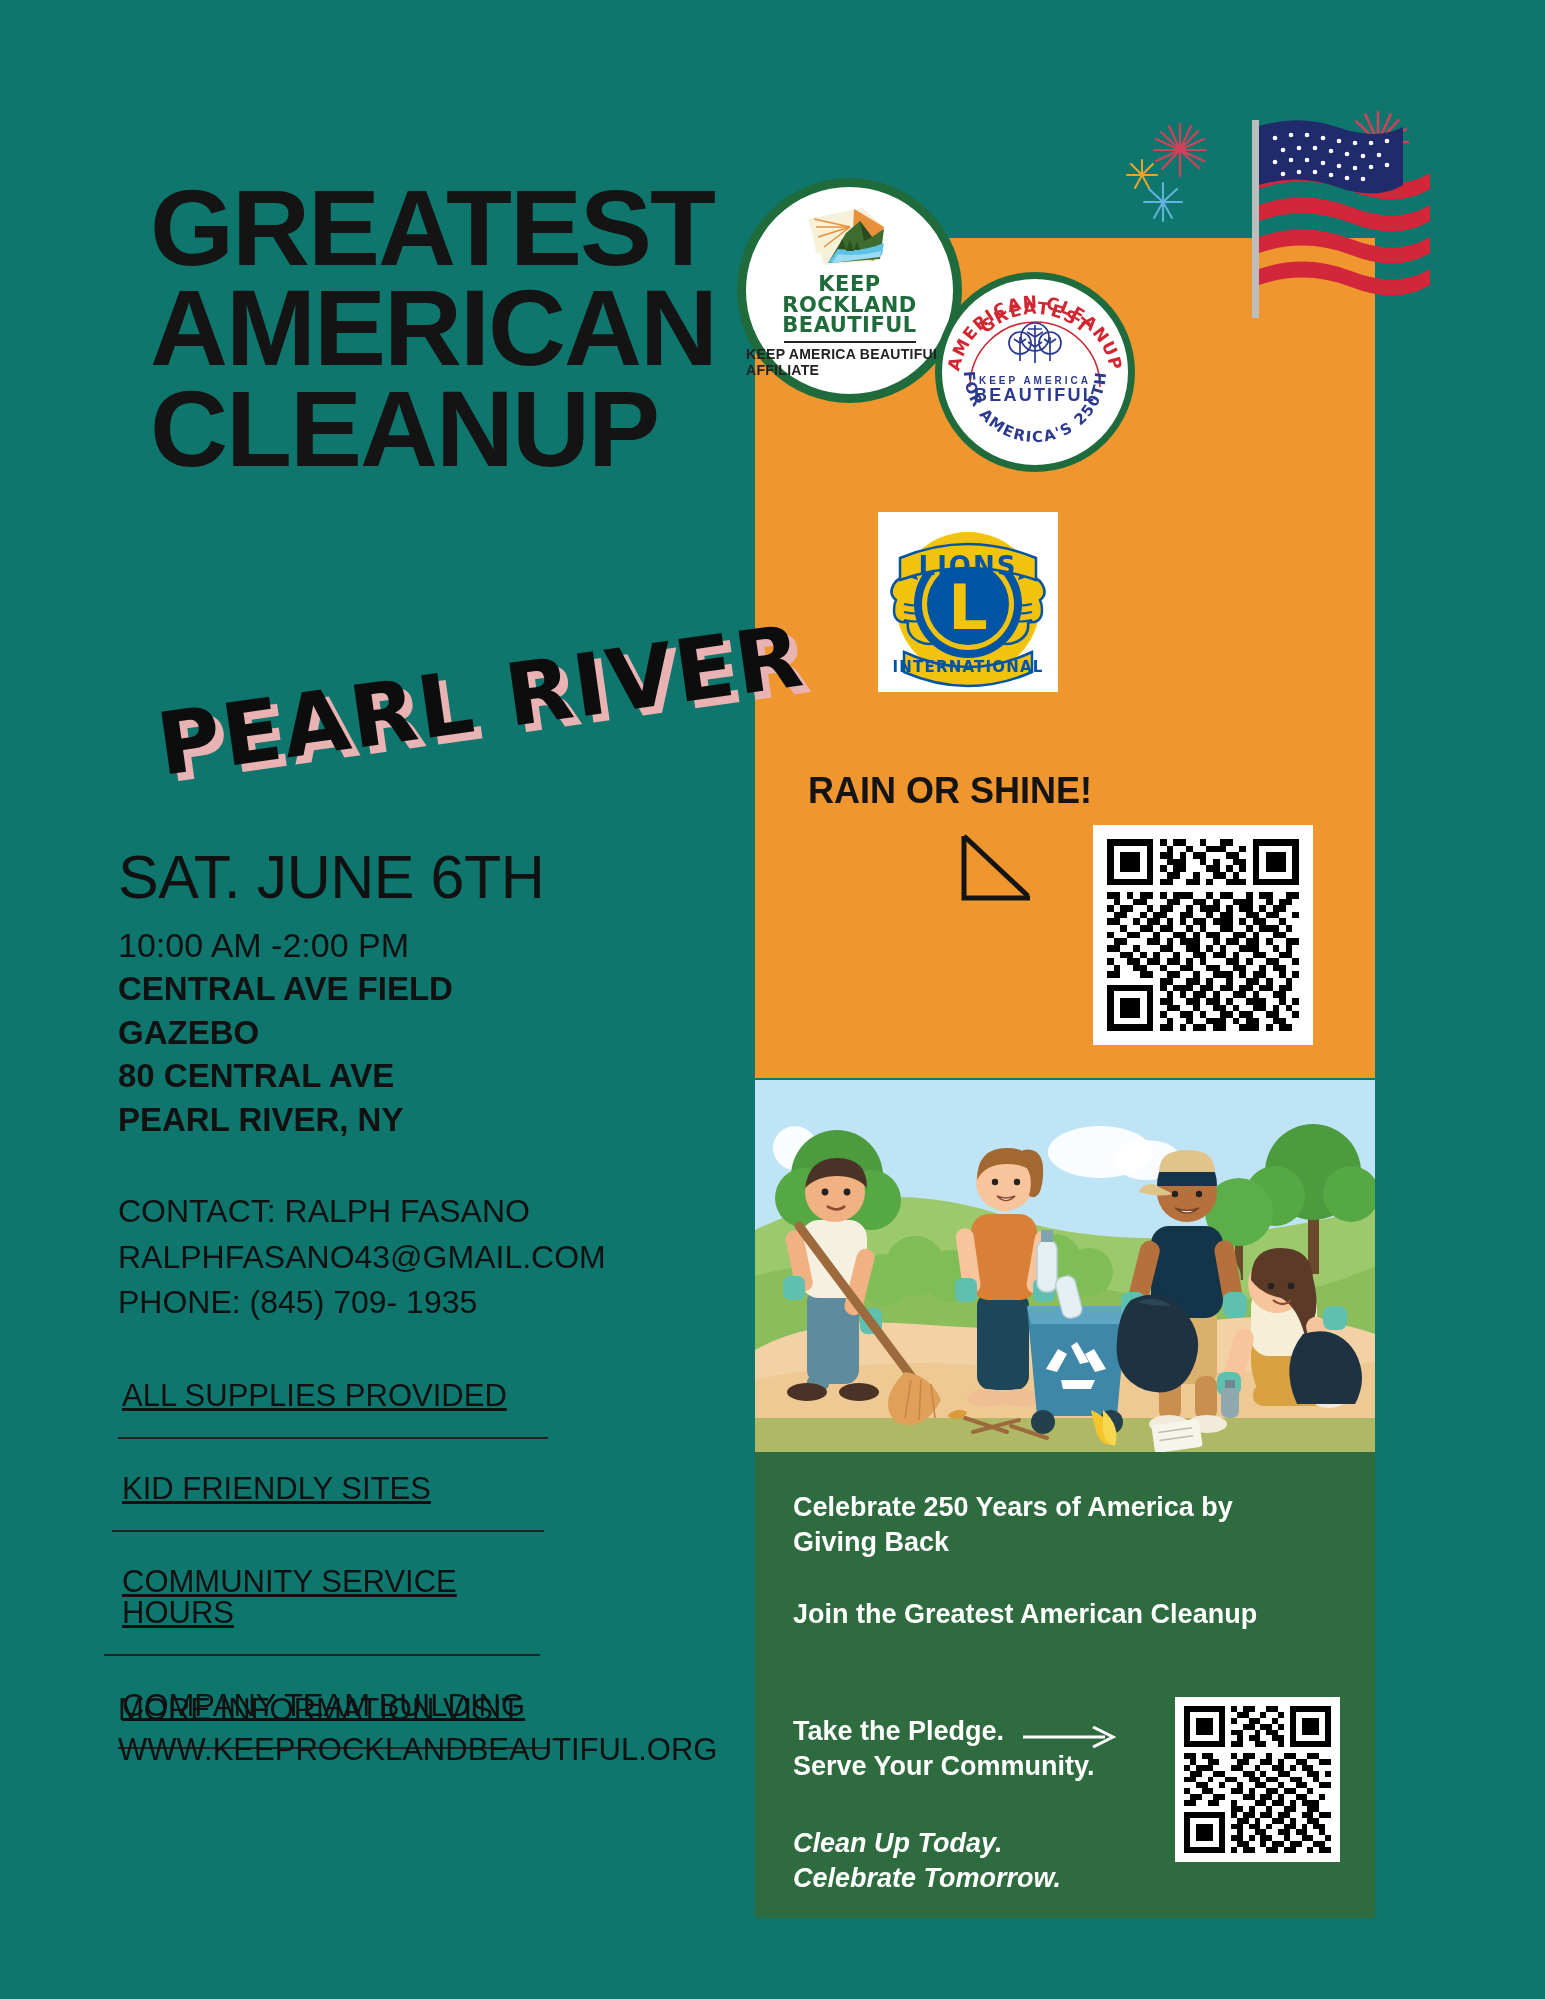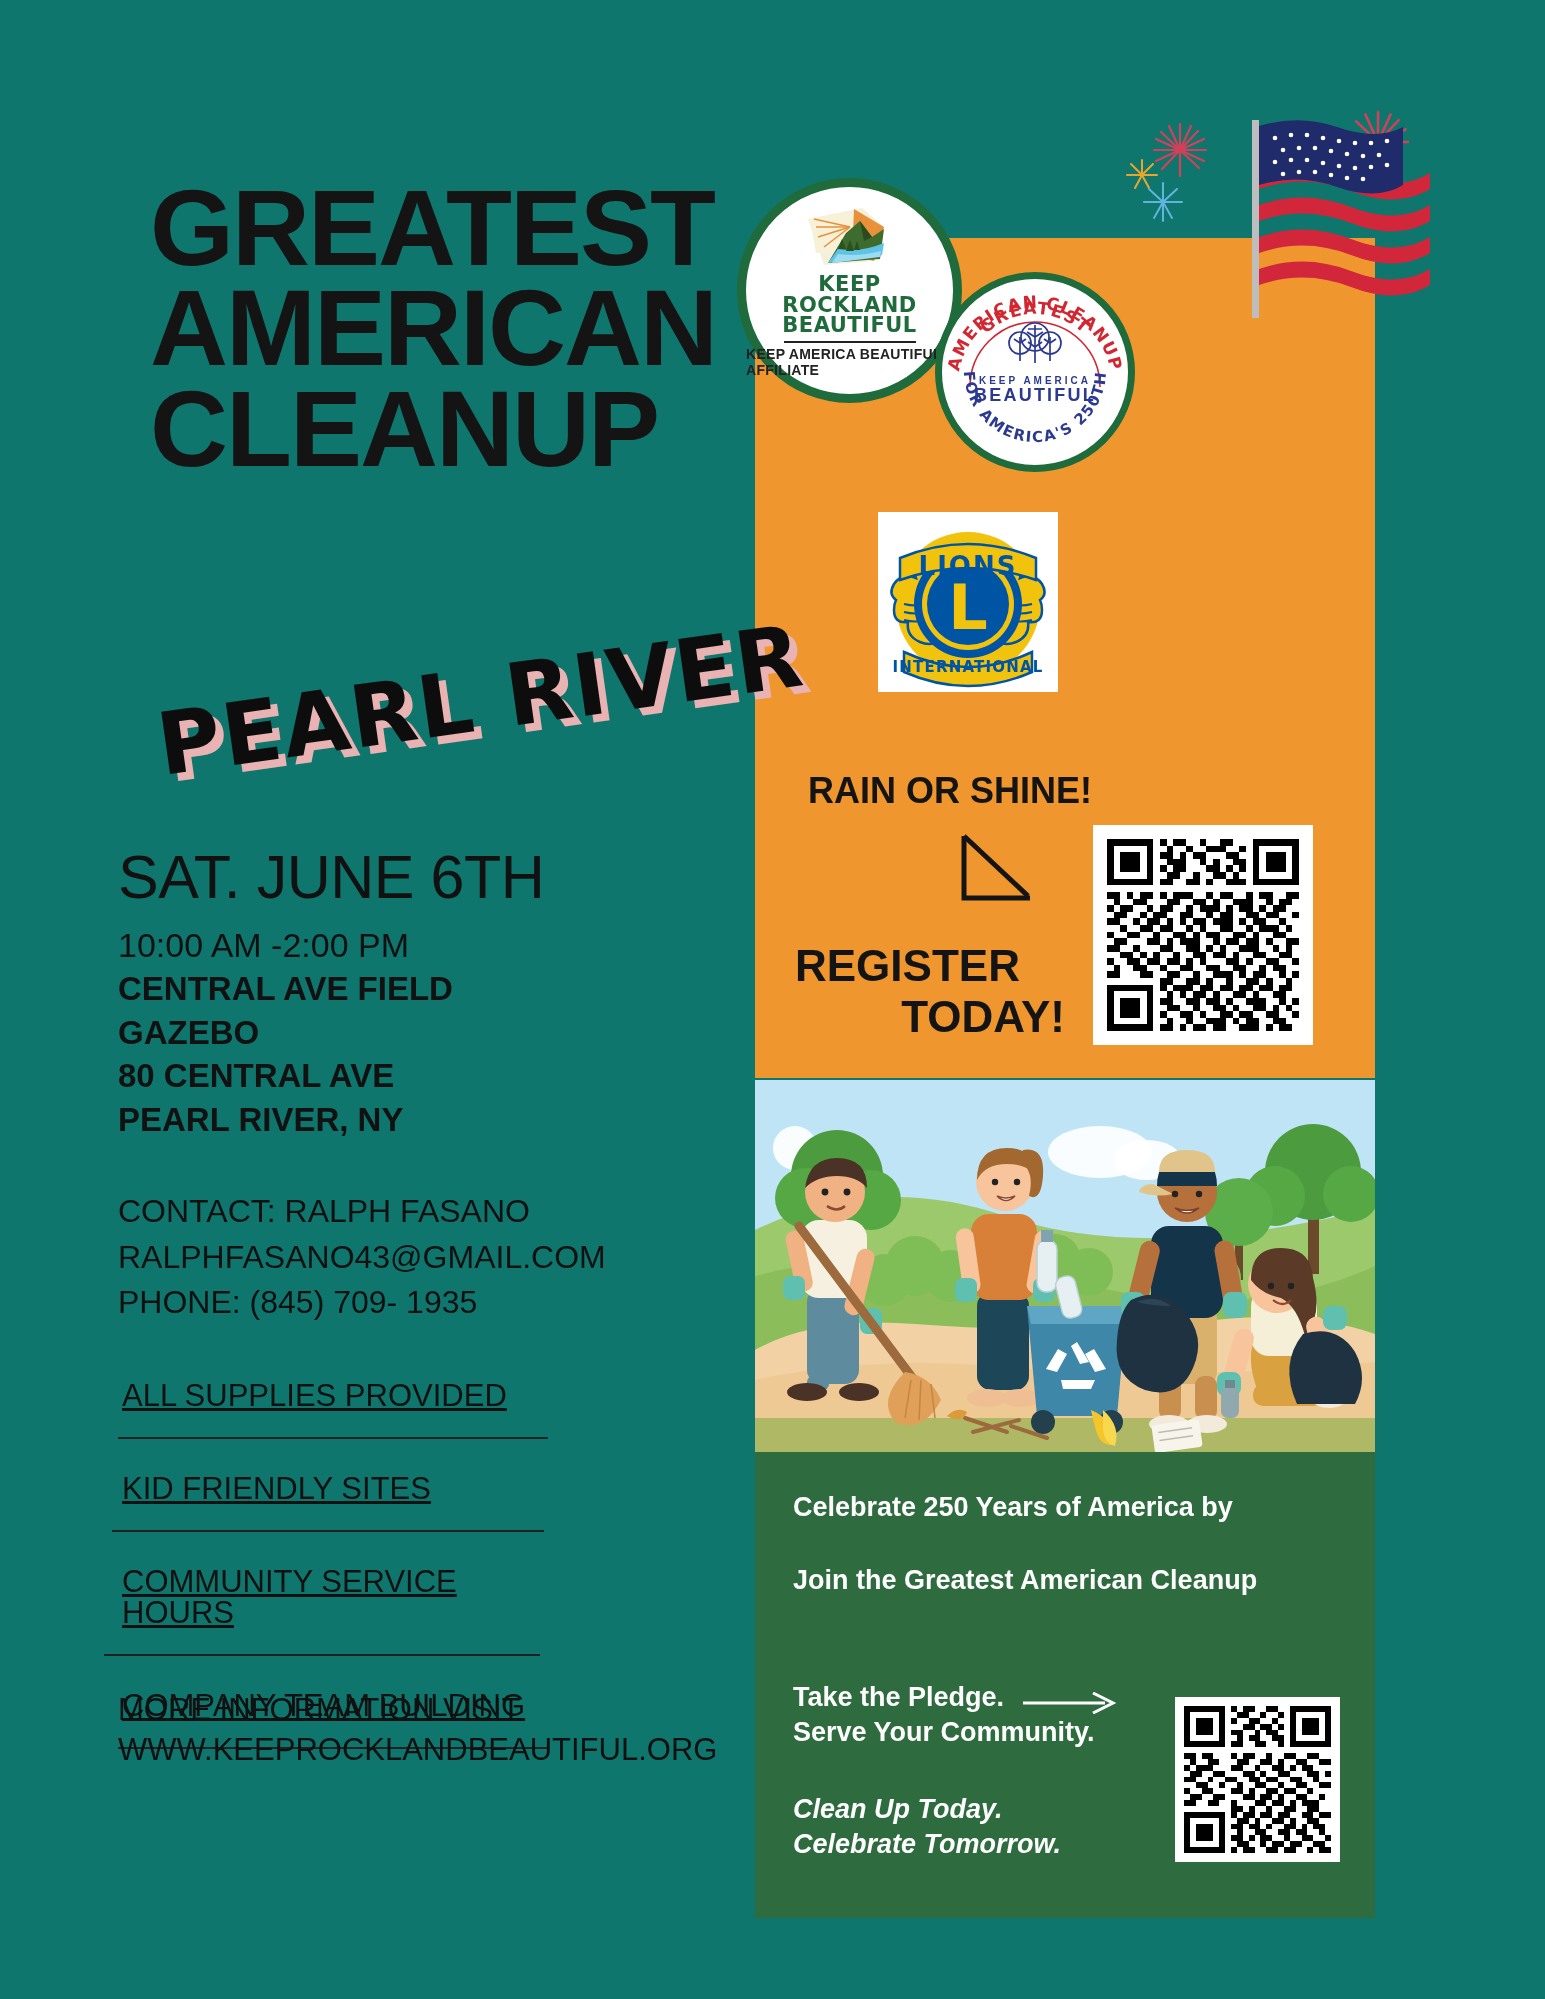--- a/index.html
+++ b/index.html
@@ -332,24 +332,20 @@
     <div>MORE INFORMATION VISIT</div>
     <div>WWW.KEEPROCKLANDBEAUTIFUL.ORG</div>
   </div>
 
   <div class="rain">RAIN OR SHINE!</div>
   <div class="arrow-dl">
     <svg width="88" height="88" viewBox="0 0 88 88">
       <path d="M6 4 L6 66 L72 66" fill="none" stroke="#141414" stroke-width="5"></path>
       <path d="M6 4 L70 64" fill="none" stroke="#141414" stroke-width="5"></path>
     </svg>
-  </div>
-  <div class="register">
-    <span>REGISTER</span>
-    <span class="l2">TODAY!</span>
   </div>
 
   <div class="qr-top">
     <svg width="192" height="192" viewBox="0 0 29 29" shape-rendering="crispEdges">
       <rect width="29" height="29" fill="#fff"></rect>
       <g fill="#000">
         <rect x="0" y="0" width="7" height="1"></rect>
           <rect x="0" y="6" width="7" height="1"></rect>
         <rect x="0" y="0" width="1" height="7"></rect>
           <rect x="6" y="0" width="1" height="7"></rect>
@@ -722,20 +718,21 @@
             <line x1="404" y1="358" x2="438" y2="358"></line>
         </g>
       </g>
     </svg>
   </div>
 
   <div class="green"></div>
   <div class="green-txt">
     <div class="g-lead">
       <div>Celebrate 250 Years of America by</div>
+      <div>Giving Back</div>
     </div>
     <div class="g-join">Join the Greatest American Cleanup</div>
     <div class="g-pledge">
       <div>Take the Pledge.</div>
       <div>Serve Your Community.</div>
       <span class="arrow-r">
         <svg width="96" height="22" viewBox="0 0 96 22">
           <line x1="2" y1="11" x2="84" y2="11" stroke="#ffffff" stroke-width="3"></line>
           <path d="M72 1 L92 11 L72 21" fill="none" stroke="#ffffff" stroke-width="3"></path>
         </svg>

